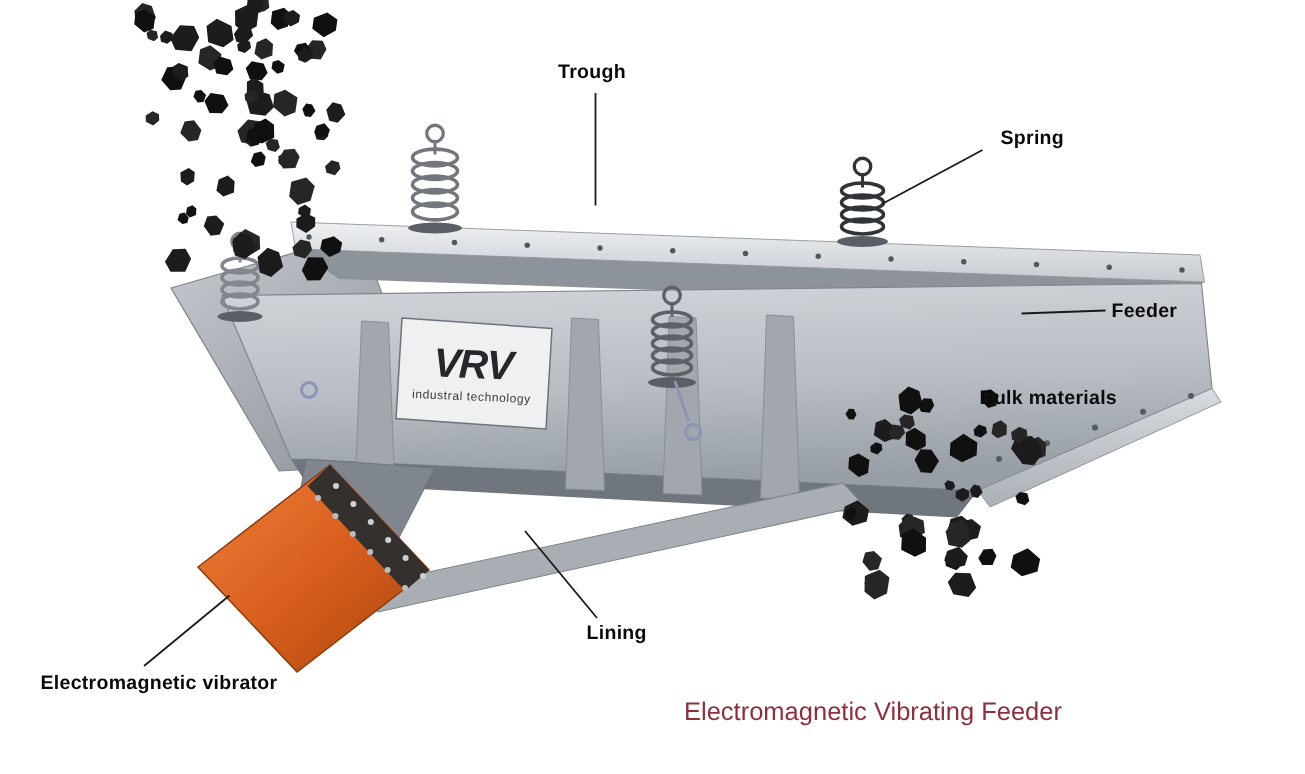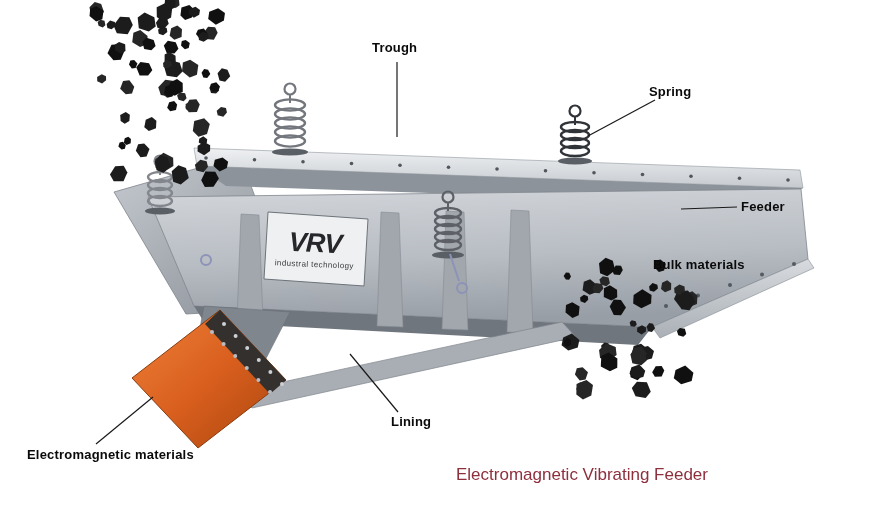--- a/index.html
+++ b/index.html
@@ -252,20 +252,20 @@
     <g stroke="#1a1a1a" stroke-width="1.2">
       <line x1="397" y1="62" x2="397" y2="137"></line>
       <line x1="655" y1="100" x2="588" y2="136"></line>
       <line x1="737" y1="207" x2="681" y2="209"></line>
       <line x1="398" y1="412" x2="350" y2="354"></line>
       <line x1="96" y1="444" x2="153" y2="397"></line>
     </g>
   </svg>
 
   <div class="lbl" style="left:372px;top:40px">Trough</div>
-  <div class="lbl" style="left:649px;top:84px">Spring</div>
+  <div class="lbl" style="left:667px;top:84px">Spring</div>
   <div class="lbl" style="left:741px;top:199px">Feeder</div>
   <div class="lbl" style="left:653px;top:257px">Bulk materials</div>
   <div class="lbl" style="left:391px;top:414px">Lining</div>
-  <div class="lbl" style="left:27px;top:447px">Electromagnetic materials</div>
+  <div class="lbl" style="left:27px;top:447px">Electromagnetic vibrator</div>
 
   <div class="title">Electromagnetic Vibrating Feeder</div>
 </div>
 
 </body></html>

